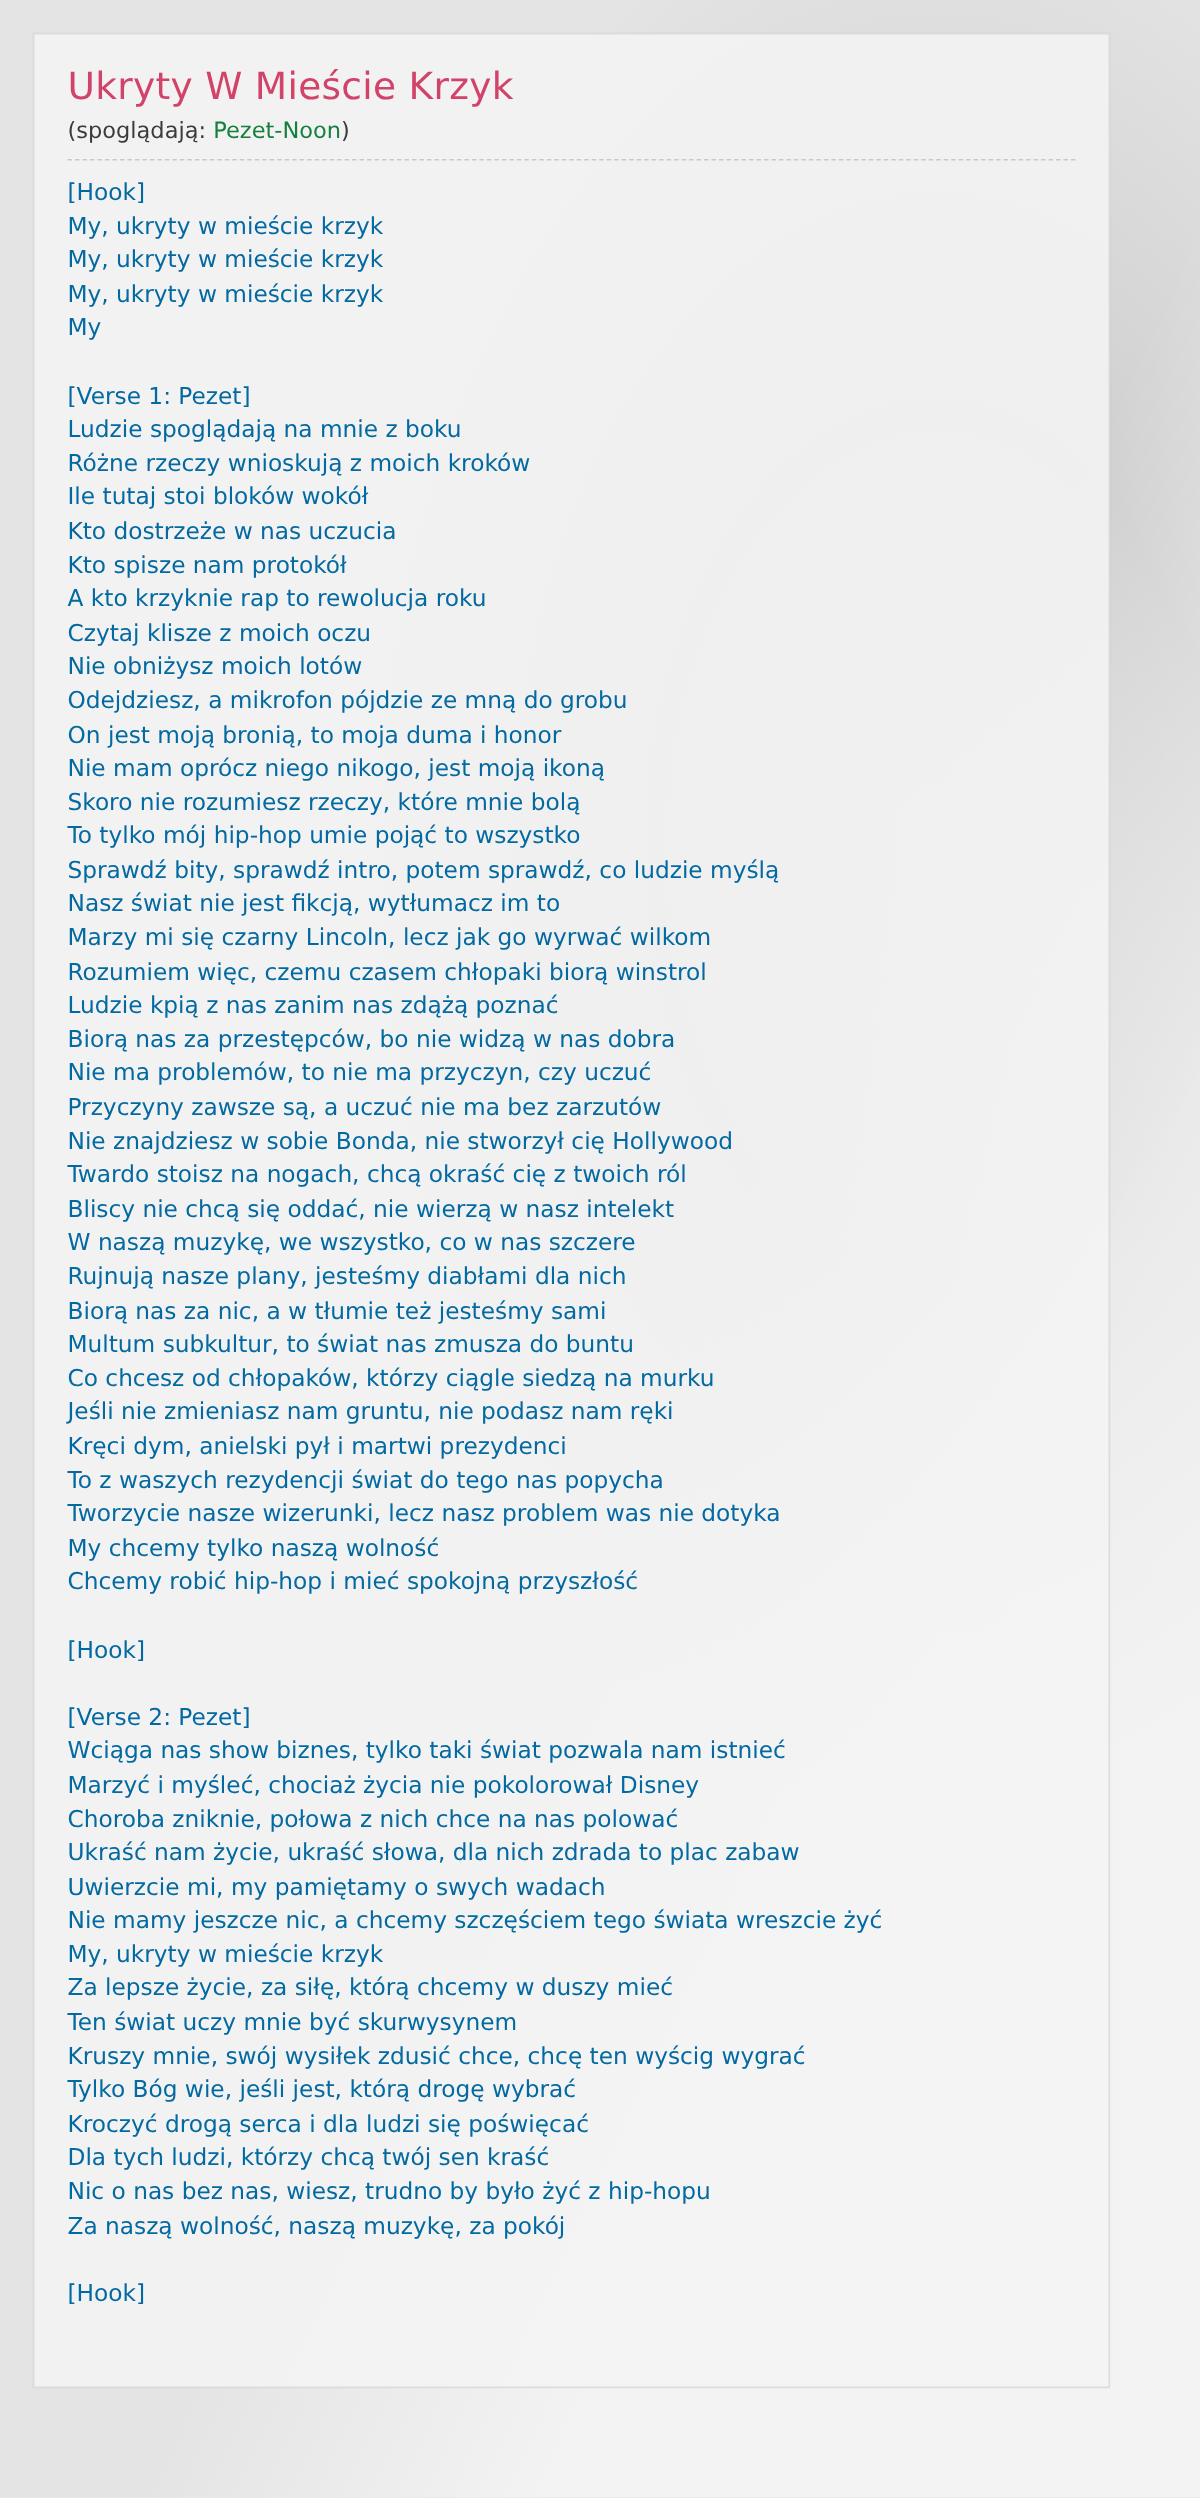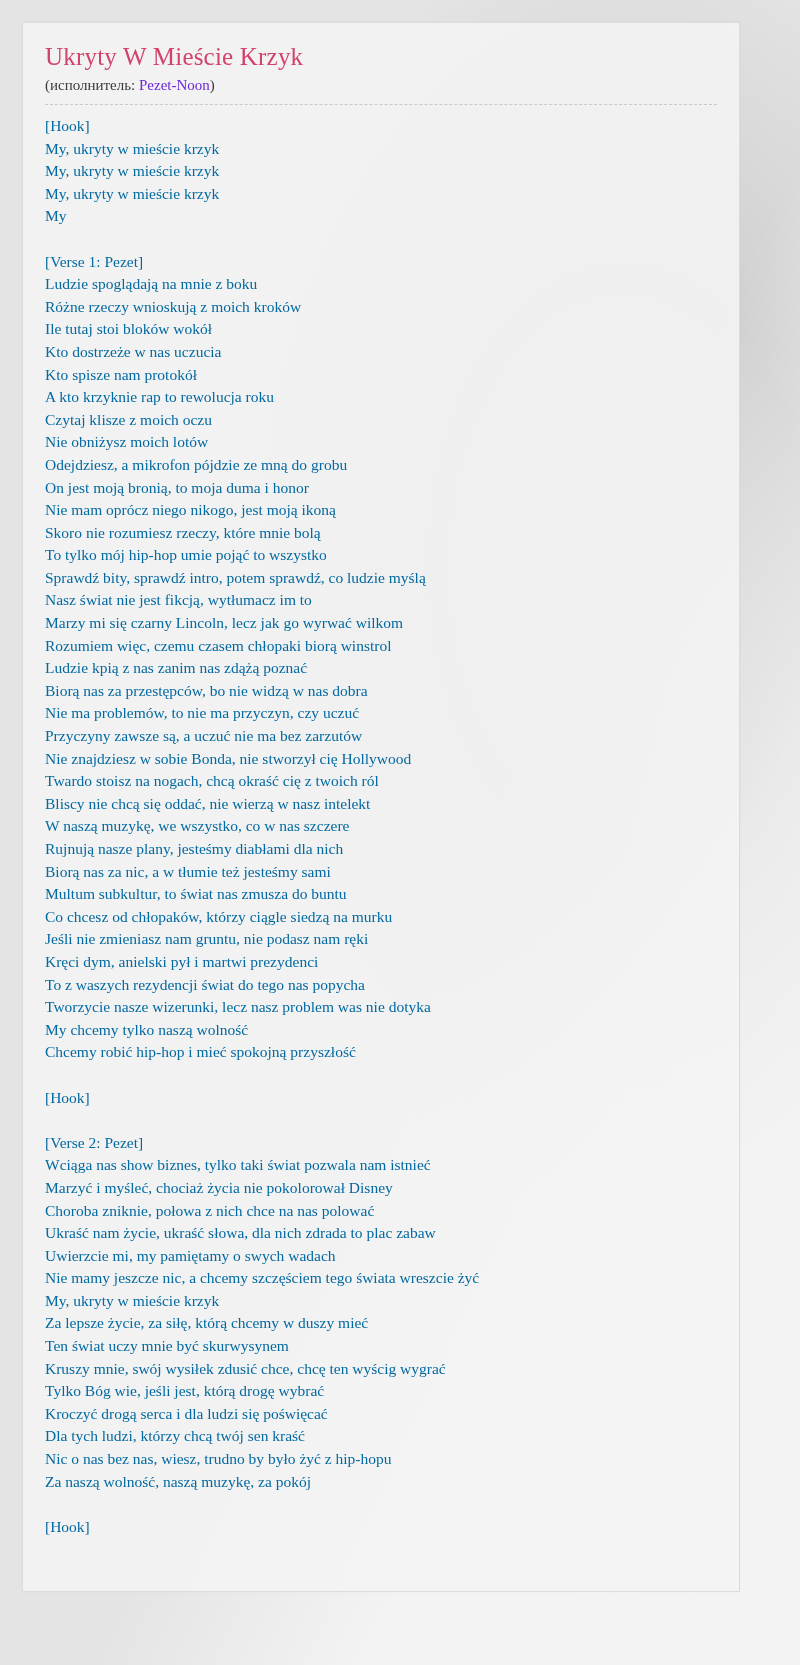--- a/index.html
+++ b/index.html
@@ -26,56 +26,55 @@
   .lyrics-card {
     position: relative;
     z-index: 1;
     margin: 22px 60px 22px 22px;
     padding: 18px 22px 12px 22px;
     background: rgba(244, 244, 244, 0.88);
     border: 1px solid #dcdcdc;
     box-shadow: 0 0 1px rgba(0,0,0,0.08);
     min-height: 1570px;
     box-sizing: border-box;
-    font-family: Liberation Serif, serif;
   }
   .song-title {
     font-size: 25px;
     color: #d2436a;
     font-weight: normal;
     margin: 2px 0 6px 0;
     letter-spacing: 0.2px;
   }
   .artist-line {
     font-size: 15px;
     color: #3b3b3b;
     padding-bottom: 10px;
     border-bottom: 1px dashed #c9c9c9;
     margin-bottom: 10px;
   }
   .artist-link {
-    color: #6d28d9;
+    color: #15803d;
     text-decoration: none;
   }
   .lyrics-body {
     font-size: 15.5px;
     line-height: 22.6px;
     color: #0369a1;
     white-space: pre-wrap;
     word-wrap: break-word;
   }
 </style>
 </head>
 <body>
 
 <div class="page-bg"></div>
 
 <div class="lyrics-card">
   <h1 class="song-title">Ukryty W Mieście Krzyk</h1>
-  <div class="artist-line"><span>(исполнитель: </span><a class="artist-link" href="#">Pezet-Noon</a><span>)</span></div>
+  <div class="artist-line"><span>(spoglądają: </span><a class="artist-link" href="#">Pezet-Noon</a><span>)</span></div>
   <div class="lyrics-body">[Hook]
 My, ukryty w mieście krzyk
 My, ukryty w mieście krzyk
 My, ukryty w mieście krzyk
 My
 
 [Verse 1: Pezet]
 Ludzie spoglądają na mnie z boku
 Różne rzeczy wnioskują z moich kroków
 Ile tutaj stoi bloków wokół

